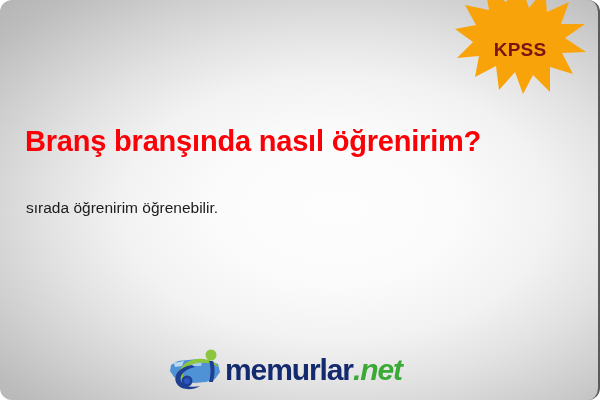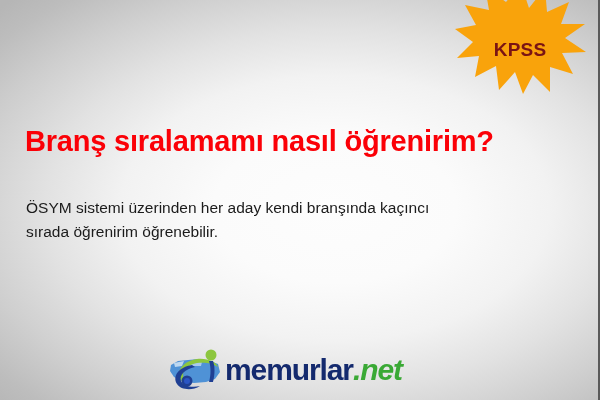--- a/index.html
+++ b/index.html
@@ -18,20 +18,21 @@
     background:
       radial-gradient(ellipse 78% 72% at 56% 52%,
         #fdfdfd 0%,
         #fbfbfb 26%,
         #f2f2f2 46%,
         #e2e2e2 62%,
         #cfcfcf 78%,
         #bdbdbd 92%,
         #b6b6b6 100%);
     font-family: "Liberation Sans", sans-serif;
+    border-radius: 12px;
     -webkit-font-smoothing: antialiased;
   }
 
   
   #kpss-badge {
     position: absolute;
     left: 455px;
     top: -18px;
     width: 130px;
     height: 112px;
@@ -118,24 +119,23 @@
 
 <div id="card">
 
   <div id="kpss-badge">
     <svg viewBox="0 0 130 112" xmlns="http://www.w3.org/2000/svg">
       <polygon points="66,2 74,26 90,6 92,30 114,20 106,42 130,42 110,56 131,70 107,71 118,92 95,85 95,110 78,93 68,112 60,90 44,108 41,84 20,95 24,74 2,76 18,60 0,47 21,43 10,23 34,28 30,5 51,20" fill="#f9a30b"></polygon>
     </svg>
     <div id="kpss-label">KPSS</div>
   </div>
 
-  <div id="headline">Branş sıralamamı nasıl öğrenirim?</div>
+  <div id="headline">Branş branşında nasıl öğrenirim?</div>
 
   <div id="body-copy">
-    <span class="line">ÖSYM sistemi üzerinden her aday kendi branşında kaçıncı</span>
     <span class="line">sırada öğrenirim öğrenebilir.</span>
   </div>
 
   <div id="logo">
     <span id="logo-mark">
       <svg viewBox="0 0 58 44" xmlns="http://www.w3.org/2000/svg">
 
         <path d="M3,17 L10,13 L20,12 L31,11 L42,13 L50,16 L52,24 L47,31 L38,34 L26,35 L14,33 L6,29 L2,23 Z" fill="#4f92d6"></path>
         <path d="M6,15 L16,13 L14,18 L7,19 Z" fill="#cfe3f5" opacity="0.85"></path>
         <path d="M22,14 L34,14 L33,18 L21,18 Z" fill="#cfe3f5" opacity="0.7"></path>

